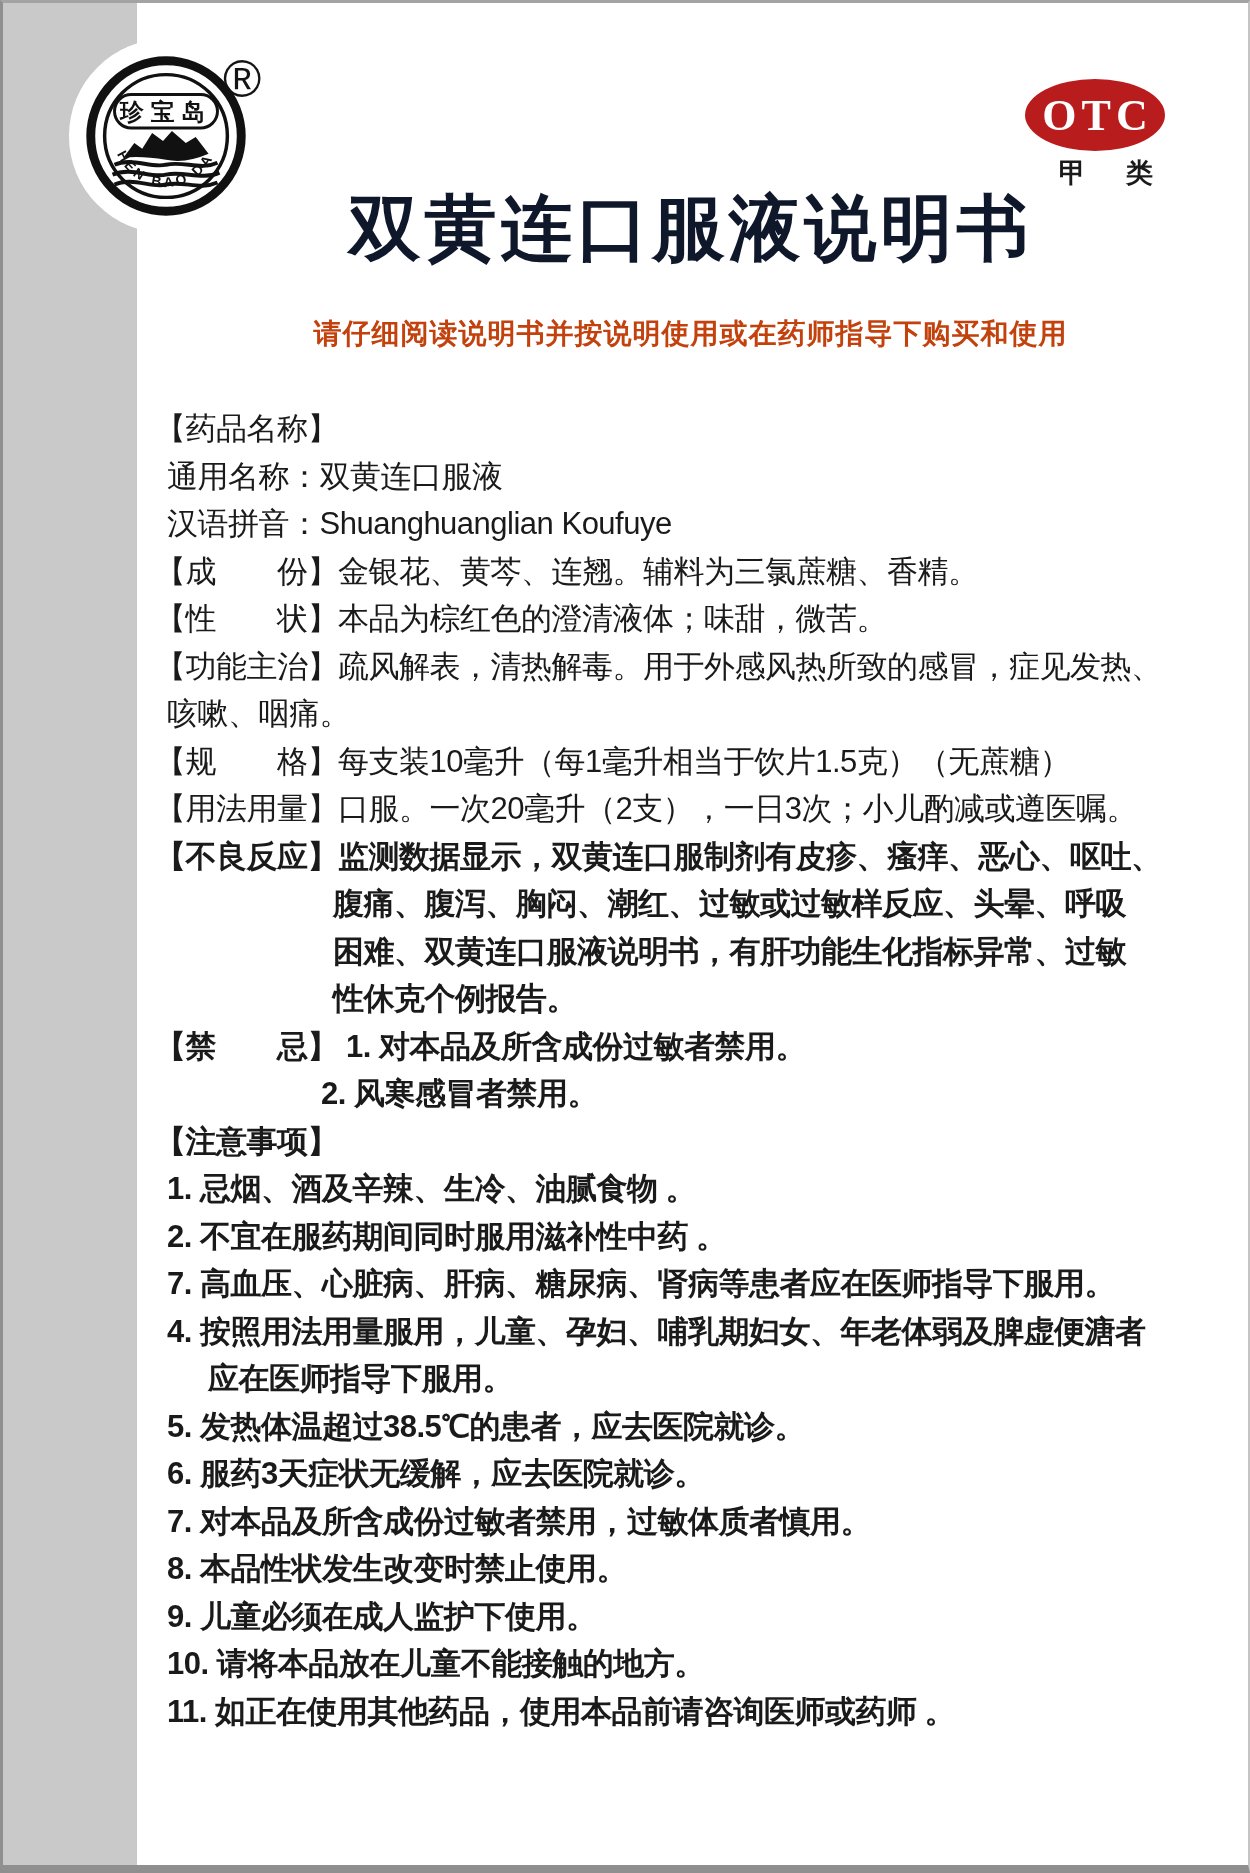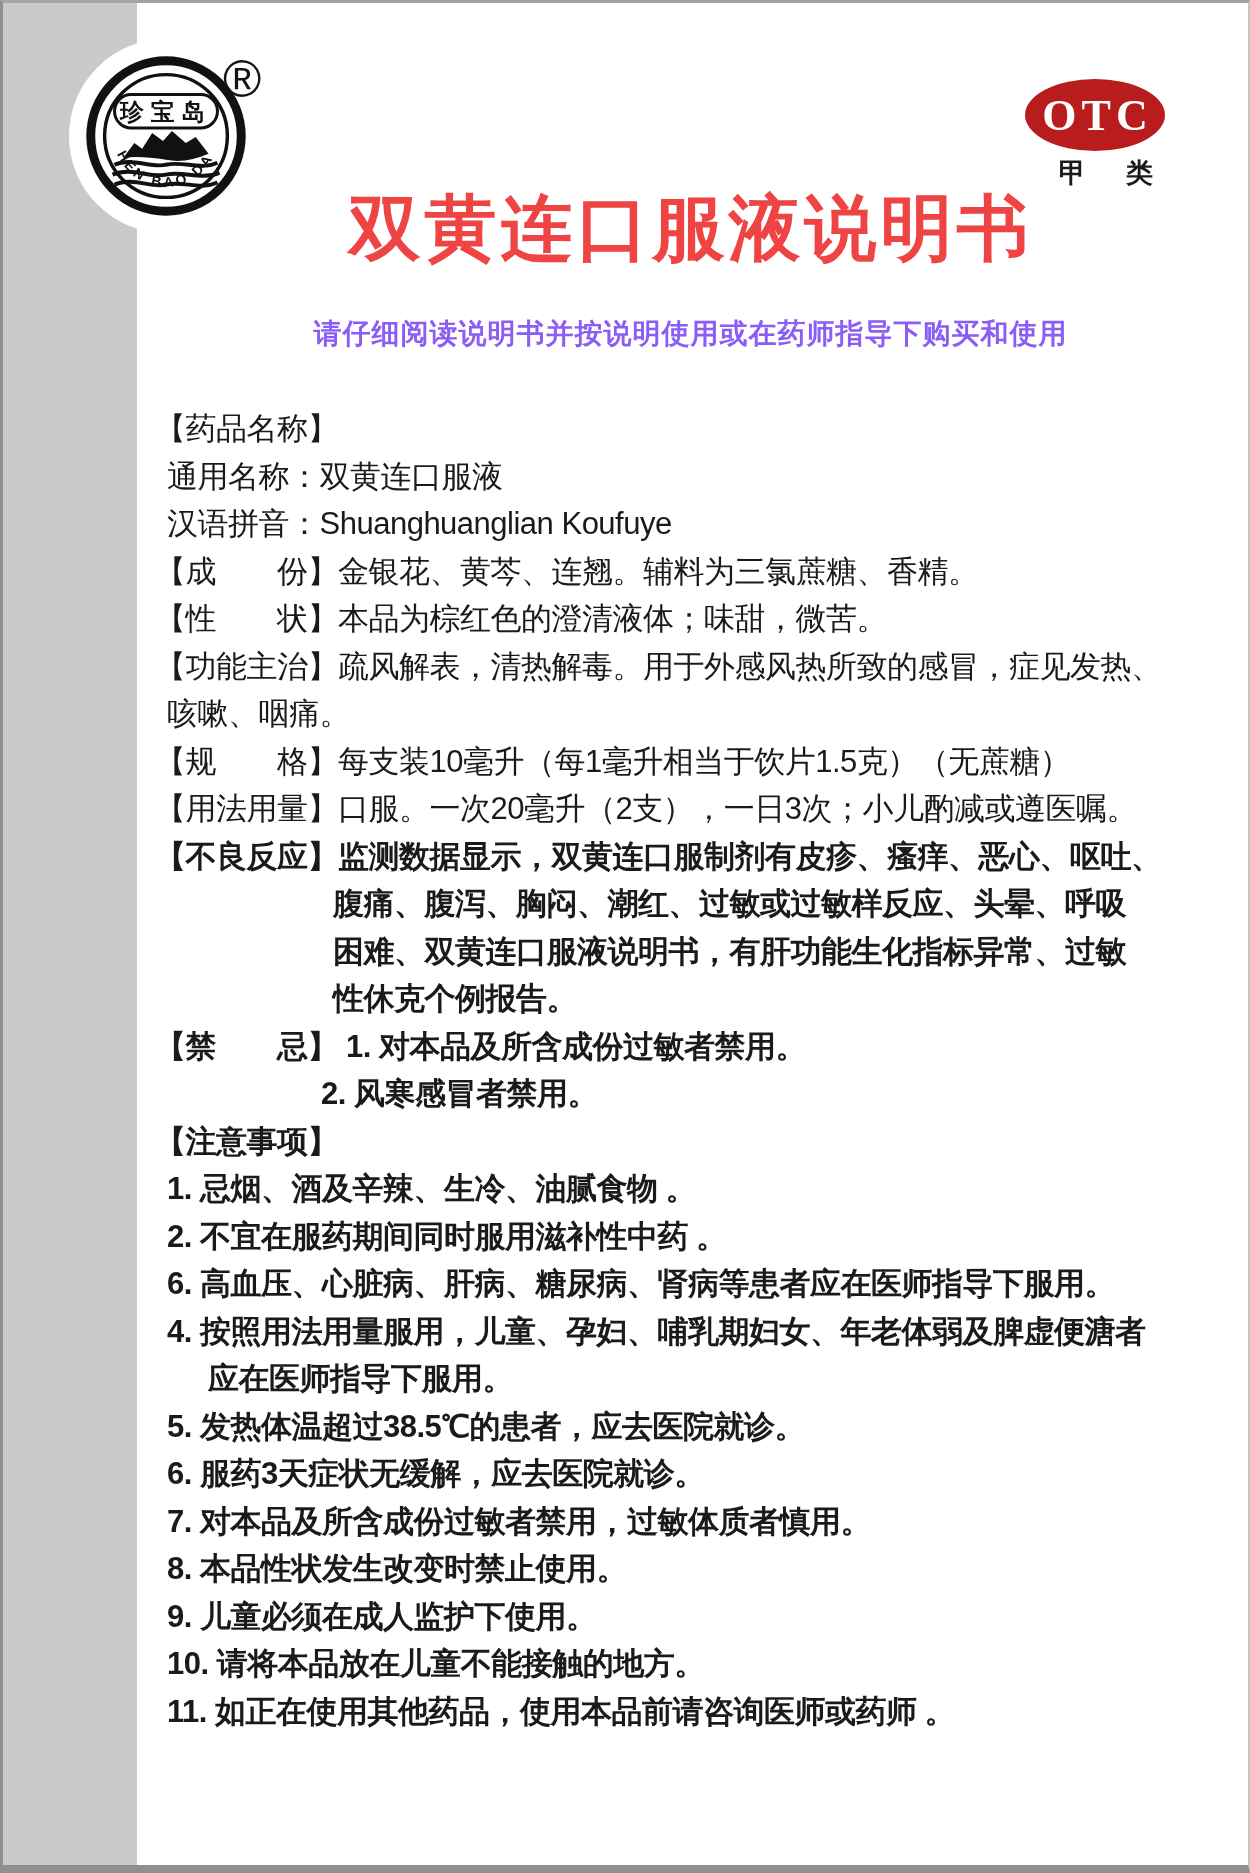--- a/index.html
+++ b/index.html
@@ -42,27 +42,27 @@
   .otc-category {
     position:absolute; left:1022px; top:152px; width:140px;
     text-align:right; font-size:27px; font-weight:700;
     letter-spacing:12px; padding-left:6px; box-sizing:border-box;font-family:Liberation Mono, monospace;
   }
   .doc-title {
     position:absolute; left:140px; right:10px; top:178px;
     text-align:center;
     font-family:"Liberation Serif", serif;
     font-size:72px; font-weight:600; letter-spacing:4px;
-    color:#ef4444;
+    color:#0f172a;
   }
   .doc-subtitle {
     position:absolute; left:140px; right:10px; top:312px;
     text-align:center;
     font-size:28px; font-weight:700; letter-spacing:1px;
-    color:#8b5cf6;
+    color:#c2410c;
   }
   .content {
     position:absolute; left:152px; top:402px; right:14px;
     font-size:31px; line-height:47.5px;
     letter-spacing:-0.5px;
     white-space:nowrap;
   }
   .ln { height:47.5px; }
   .w1 { font-weight:400; }
   .w2 { font-weight:700; }
@@ -121,21 +121,21 @@
     <div class="ln w1">【用法用量】口服。一次20毫升（2支），一日3次；小儿酌减或遵医嘱。</div>
     <div class="ln w2">【不良反应】监测数据显示，双黄连口服制剂有皮疹、瘙痒、恶心、呕吐、</div>
     <div class="ln w2 ind-adv">腹痛、腹泻、胸闷、潮红、过敏或过敏样反应、头晕、呼吸</div>
     <div class="ln w2 ind-adv">困难、双黄连口服液说明书，有肝功能生化指标异常、过敏</div>
     <div class="ln w2 ind-adv">性休克个例报告。</div>
     <div class="ln w2">【禁　　忌】 1. 对本品及所含成份过敏者禁用。</div>
     <div class="ln w2 ind-fb">2. 风寒感冒者禁用。</div>
     <div class="ln w2">【注意事项】</div>
     <div class="ln w2 ind-s">1. 忌烟、酒及辛辣、生冷、油腻食物 。</div>
     <div class="ln w2 ind-s">2. 不宜在服药期间同时服用滋补性中药 。</div>
-    <div class="ln w2 ind-s">6. 高血压、心脏病、肝病、糖尿病、肾病等患者应在医师指导下服用。</div>
+    <div class="ln w2 ind-s">7. 高血压、心脏病、肝病、糖尿病、肾病等患者应在医师指导下服用。</div>
     <div class="ln w2 ind-s">4. 按照用法用量服用，儿童、孕妇、哺乳期妇女、年老体弱及脾虚便溏者</div>
     <div class="ln w2 ind-n4">应在医师指导下服用。</div>
     <div class="ln w2 ind-s">5. 发热体温超过38.5℃的患者，应去医院就诊。</div>
     <div class="ln w2 ind-s">6. 服药3天症状无缓解，应去医院就诊。</div>
     <div class="ln w2 ind-s">7. 对本品及所含成份过敏者禁用，过敏体质者慎用。</div>
     <div class="ln w2 ind-s">8. 本品性状发生改变时禁止使用。</div>
     <div class="ln w2 ind-s">9. 儿童必须在成人监护下使用。</div>
     <div class="ln w2 ind-s">10. 请将本品放在儿童不能接触的地方。</div>
     <div class="ln w2 ind-s">11. 如正在使用其他药品，使用本品前请咨询医师或药师 。</div>
   </div>

